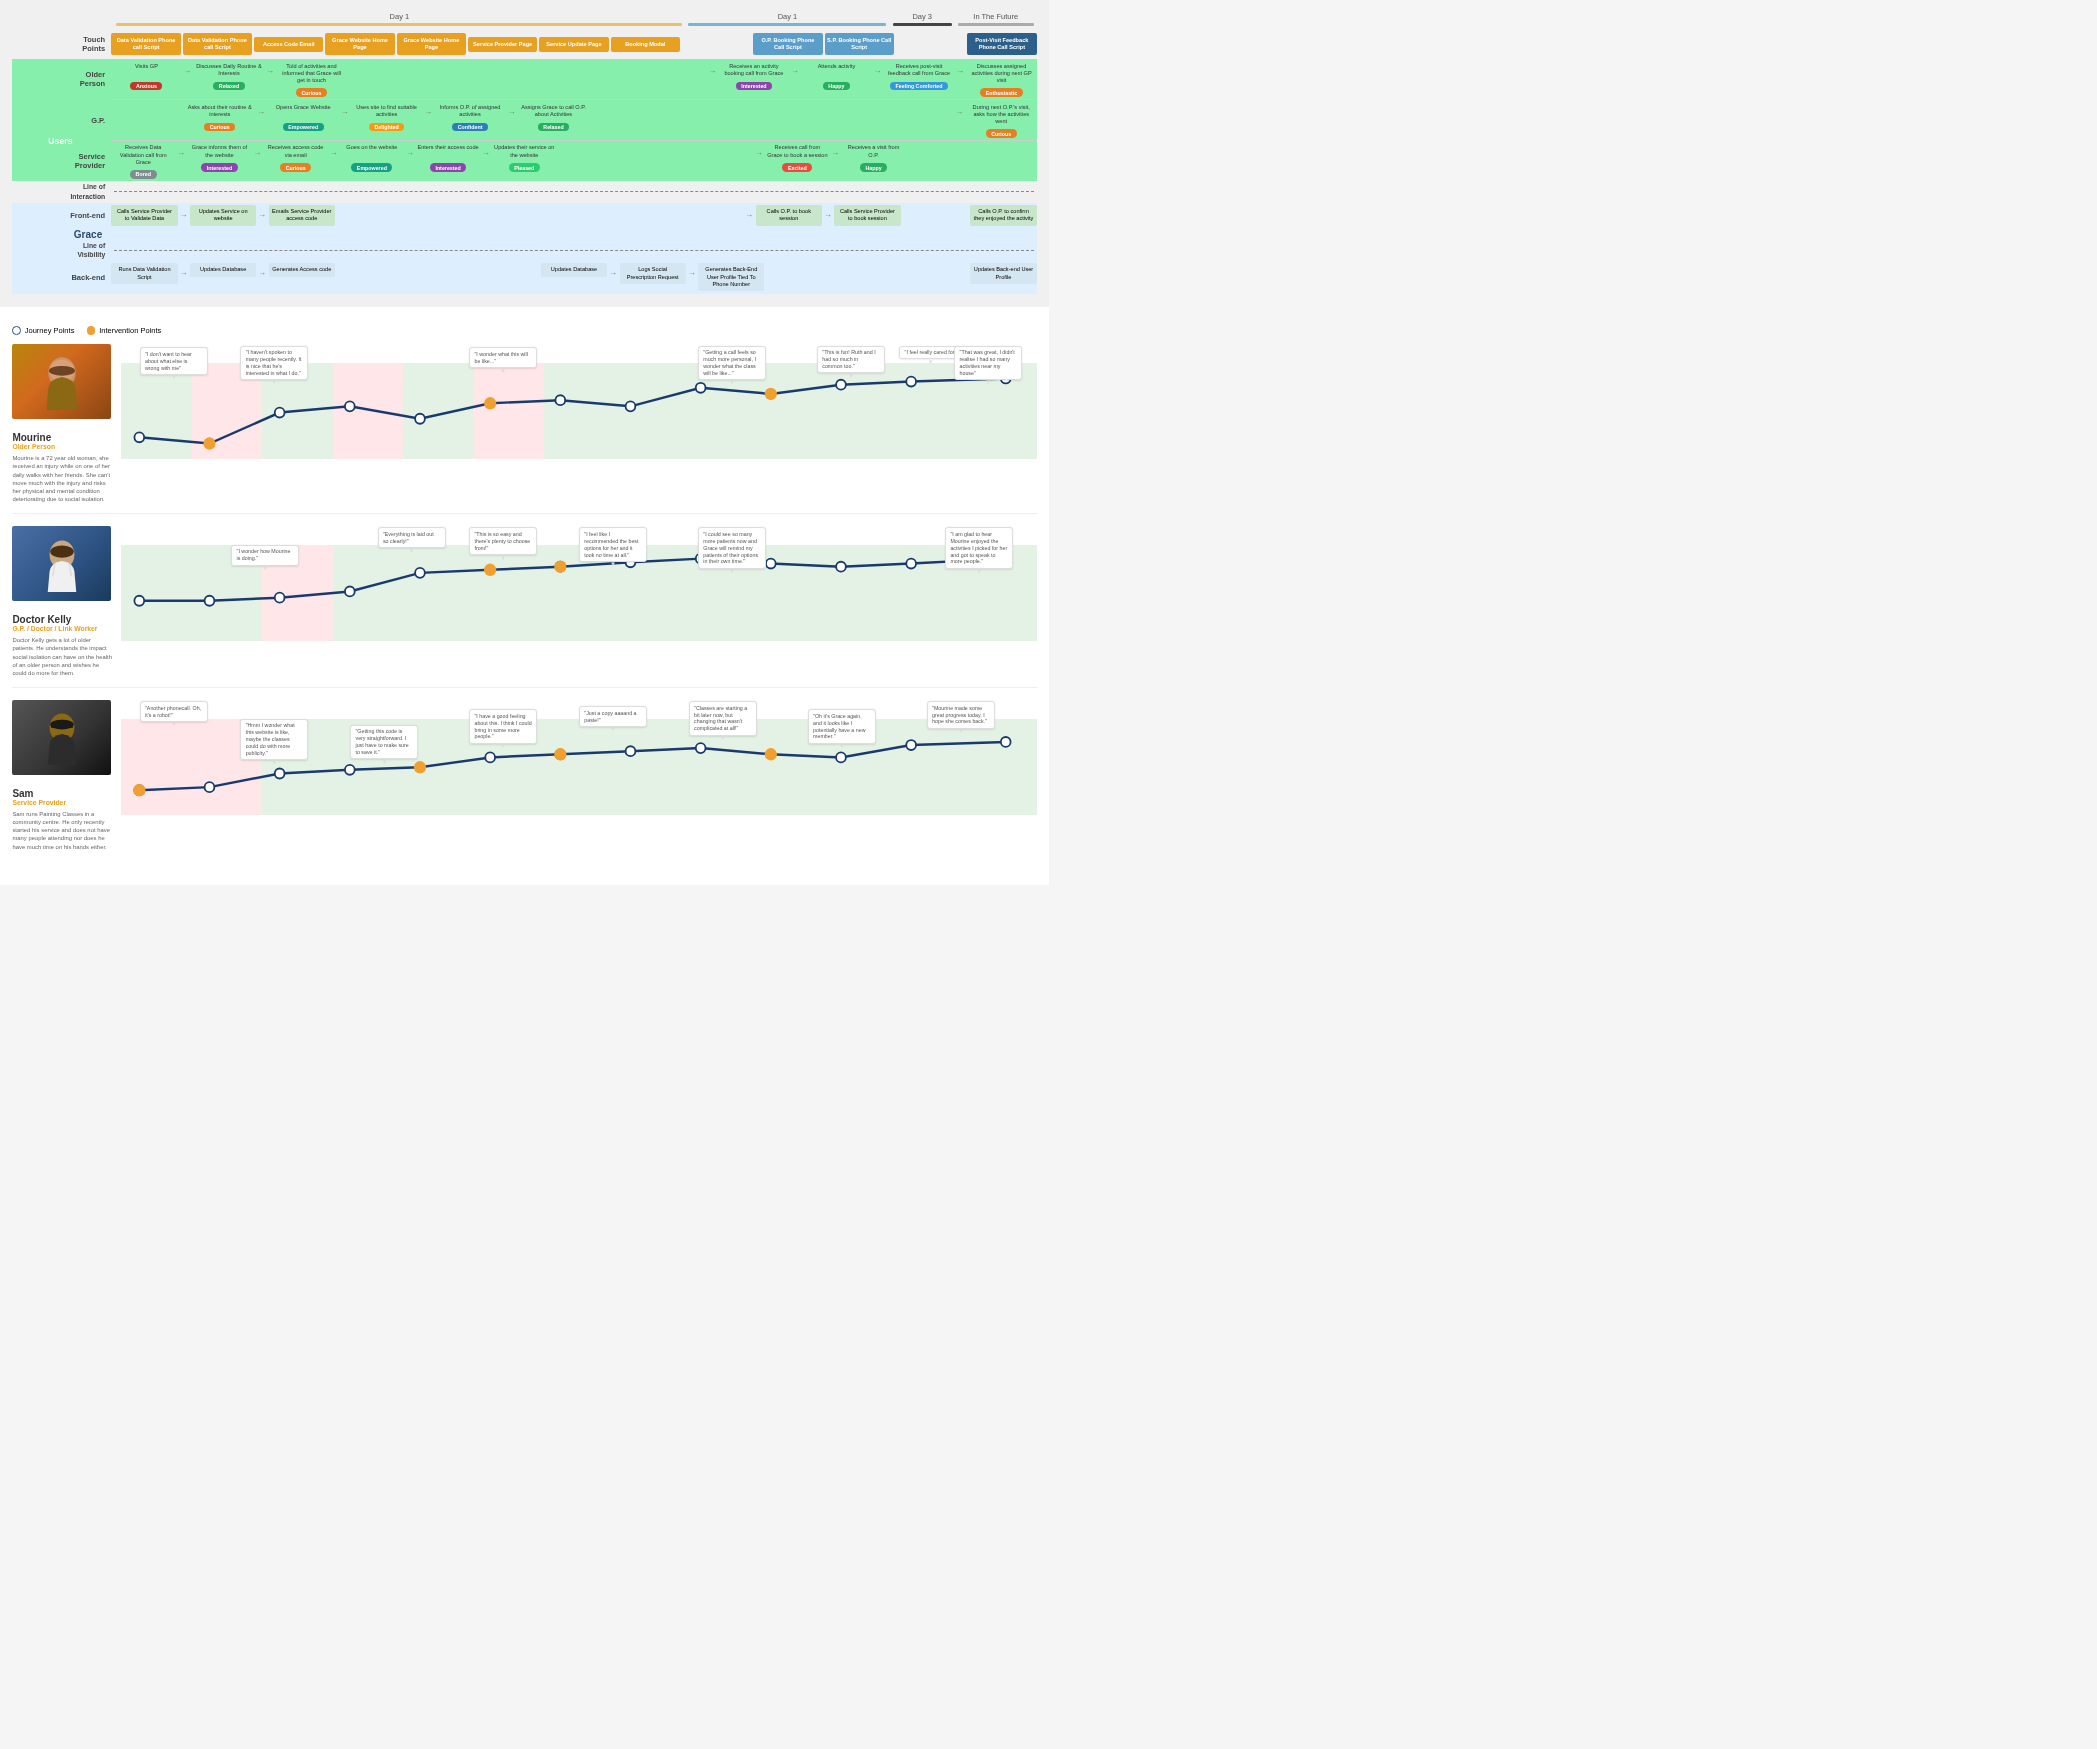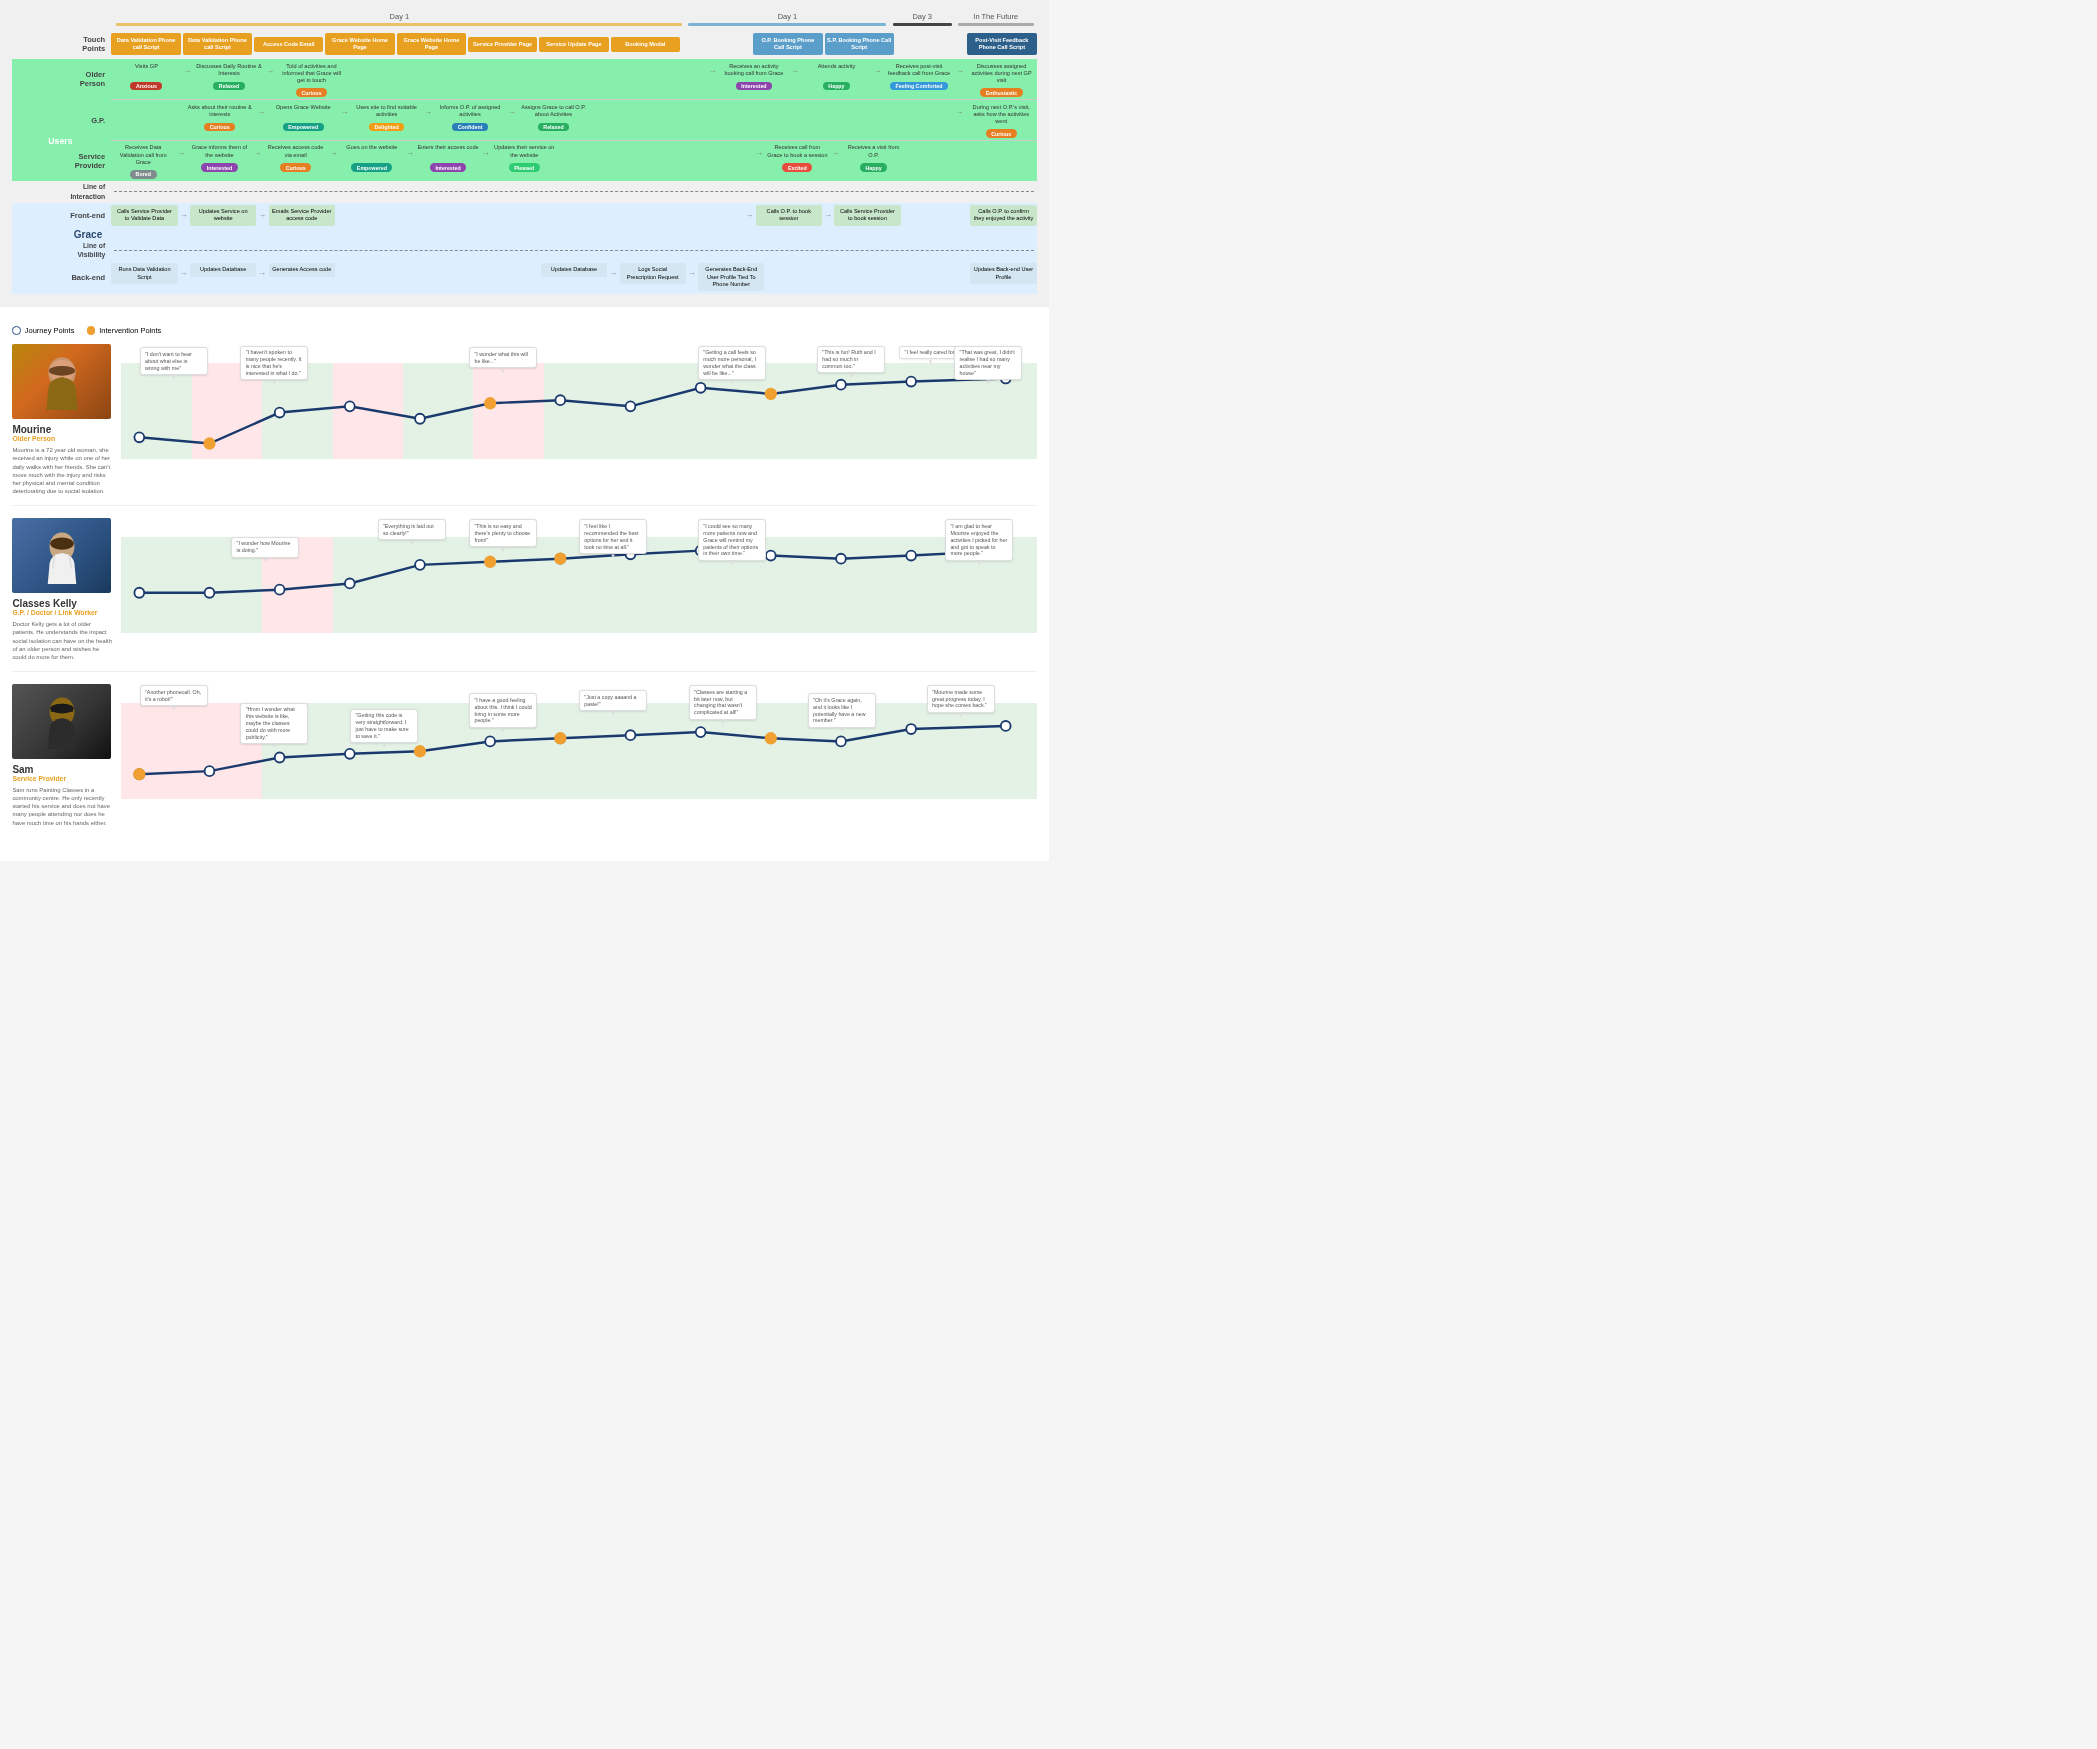--- a/index.html
+++ b/index.html
@@ -25,21 +25,21 @@
     
     .journey-section { background: white; padding: 12.4px; margin-top: 6.2px; }
     .journey-legend { display: flex; gap: 12.4px; margin-bottom: 9.3px; align-items: center; font-size: 7.5px; }
     .legend-item { display: flex; align-items: center; gap: 3.7px; }
     .legend-dot-white { width: 8.7px; height: 8.7px; border-radius: 50%; border: 1.9px solid #2c4a8c; background: white; }
     .legend-dot-orange { width: 8.7px; height: 8.7px; border-radius: 50%; background: #f0a030; }
 
     .persona-row { display: flex; gap: 0; margin-bottom: 12.4px; border-bottom: 0.6px solid #eee; padding-bottom: 9.3px; }
     .persona-info { width: 109px; flex-shrink: 0; padding-right: 9.3px; }
     .persona-photo { width: 99px; height: 75px; object-fit: cover; border-radius: 1.9px; background: #ccc; overflow: hidden; }
-    .persona-name { font-size: 10px; font-weight: bold; color: #333; margin-top: 5px; }
+    .persona-name { font-size: 10px; font-weight: bold; color: #333; margin-top: 13px; }
     .persona-role { font-size: 6.8px; color: #e8a020; font-weight: bold; margin-bottom: 3.7px; }
     .persona-desc { font-size: 5.9px; color: #666; line-height: 1.4; }
 
     .journey-chart { flex: 1; position: relative; height: 124px; }
 
     .quote-bubble { position: absolute; background: white; border: 0.6px solid #ddd; border-radius: 3.1px; padding: 2.5px 4.3px; font-size: 5.6px; color: #555; line-height: 1.3; max-width: 68px; box-shadow: 0 0.6px 1.9px rgba(0,0,0,0.1); }
     .quote-bubble::after { content: '▼'; position: absolute; bottom: -7.5px; left: 50%; transform: translateX(-50%); color: #ddd; font-size: 6.2px; }
 
     
     .main-wrapper { max-width: 1049px; background: white; }
@@ -451,21 +451,21 @@
   <div class="persona-row">
     <div class="persona-info">
       <div class="persona-photo" style="background: linear-gradient(135deg, #4a6fa5 0%, #2c5282 60%, #1a3a5c 100%); display:flex; align-items:center; justify-content:center;">
         <svg width="50" height="62" viewBox="0 0 80 100">
           <ellipse cx="40" cy="35" rx="20" ry="23" fill="#c8a882"></ellipse>
           <path d="M20 62 Q22 48 40 45 Q58 48 60 62 L63 95 L17 95 Z" fill="#f0f0f0"></path>
           <path d="M28 50 L25 70 M52 50 L55 70" stroke="#e0e0e0" stroke-width="3"></path>
           <ellipse cx="40" cy="30" rx="19" ry="10" fill="#4a3010"></ellipse>
         </svg>
       </div>
-      <div class="persona-name">Classes Kelly</div>
+      <div class="persona-name">Doctor Kelly</div>
       <div class="persona-role">G.P. / Doctor / Link Worker</div>
       <div class="persona-desc">Doctor Kelly gets a lot of older patients. He understands the impact social isolation can have on the health of an older person and wishes he could do more for them.</div>
     </div>
     <div class="journey-chart" style="position:relative; height:143px; flex:1;">
       <div style="display:flex; height:96px; position:absolute; top:18.6px; left:0; right:0;">
         <div style="flex:1; background:#c8e6c9; opacity:0.5;"></div>
         <div style="flex:1; background:#c8e6c9; opacity:0.5;"></div>
         <div style="flex:1; background:#ffcdd2; opacity:0.5;"></div>
         <div style="flex:1; background:#c8e6c9; opacity:0.5;"></div>
         <div style="flex:1; background:#c8e6c9; opacity:0.5;"></div>

